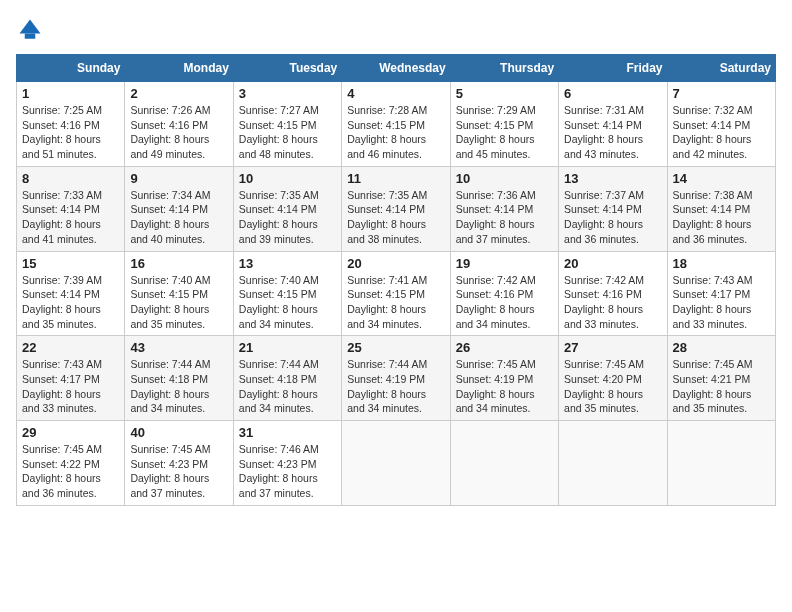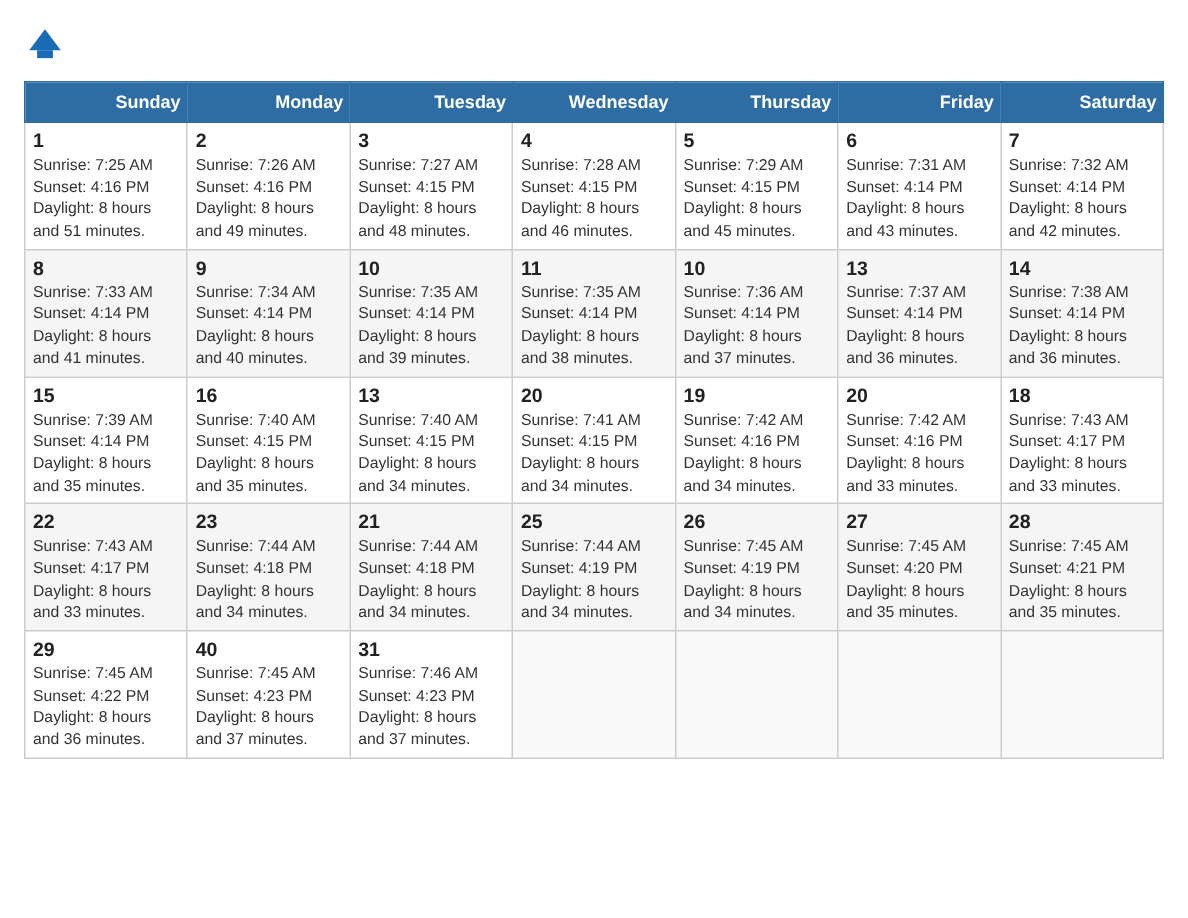--- a/index.html
+++ b/index.html
@@ -199,21 +199,21 @@
           <div class="day-num">18</div>
           <div class="day-info">Sunrise: 7:43 AM<br>Sunset: 4:17 PM<br>Daylight: 8 hours and 33 minutes.</div>
         </td>
       </tr>
       <tr>
         <td>
           <div class="day-num">22</div>
           <div class="day-info">Sunrise: 7:43 AM<br>Sunset: 4:17 PM<br>Daylight: 8 hours and 33 minutes.</div>
         </td>
         <td>
-          <div class="day-num">23</div>
+          <div class="day-num">43</div>
           <div class="day-info">Sunrise: 7:44 AM<br>Sunset: 4:18 PM<br>Daylight: 8 hours and 34 minutes.</div>
         </td>
         <td>
           <div class="day-num">21</div>
           <div class="day-info">Sunrise: 7:44 AM<br>Sunset: 4:18 PM<br>Daylight: 8 hours and 34 minutes.</div>
         </td>
         <td>
           <div class="day-num">25</div>
           <div class="day-info">Sunrise: 7:44 AM<br>Sunset: 4:19 PM<br>Daylight: 8 hours and 34 minutes.</div>
         </td>

